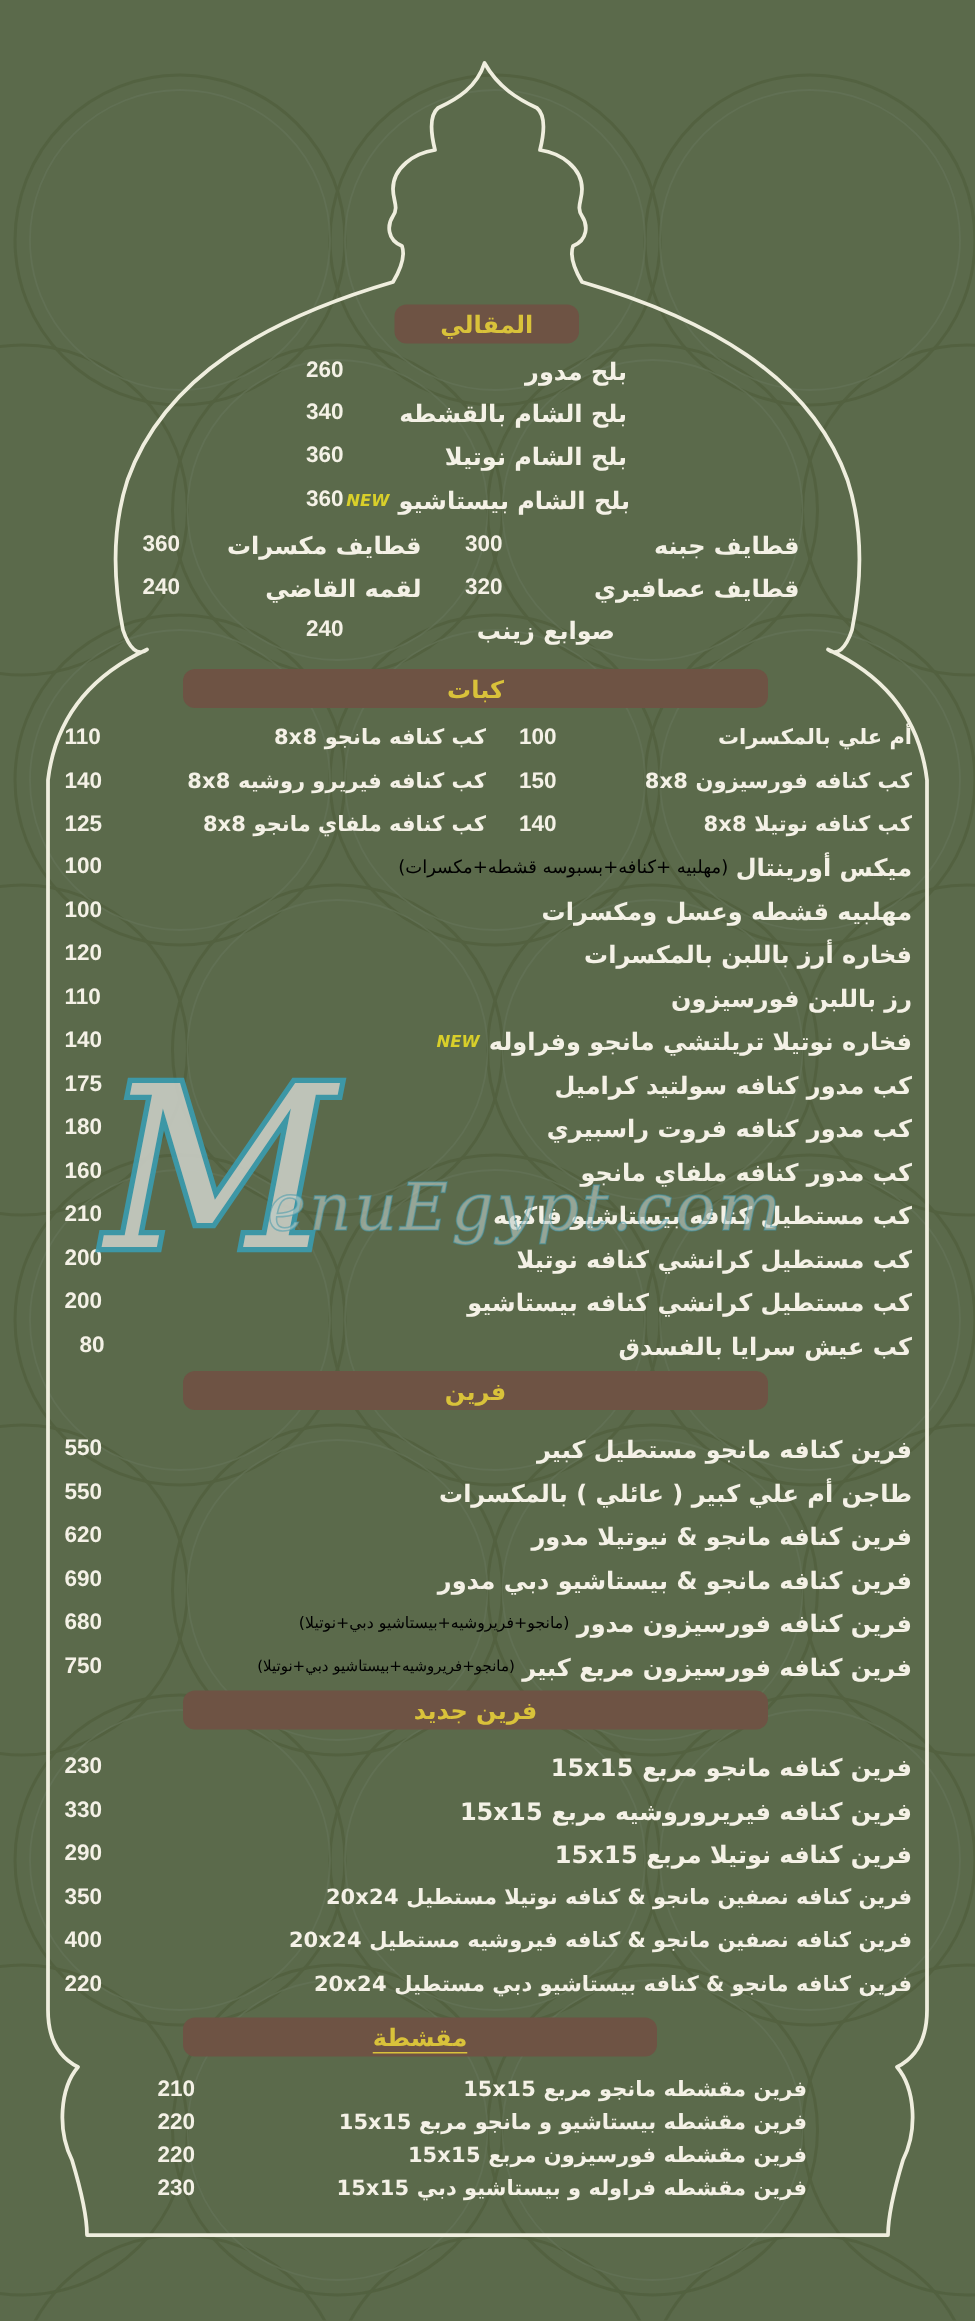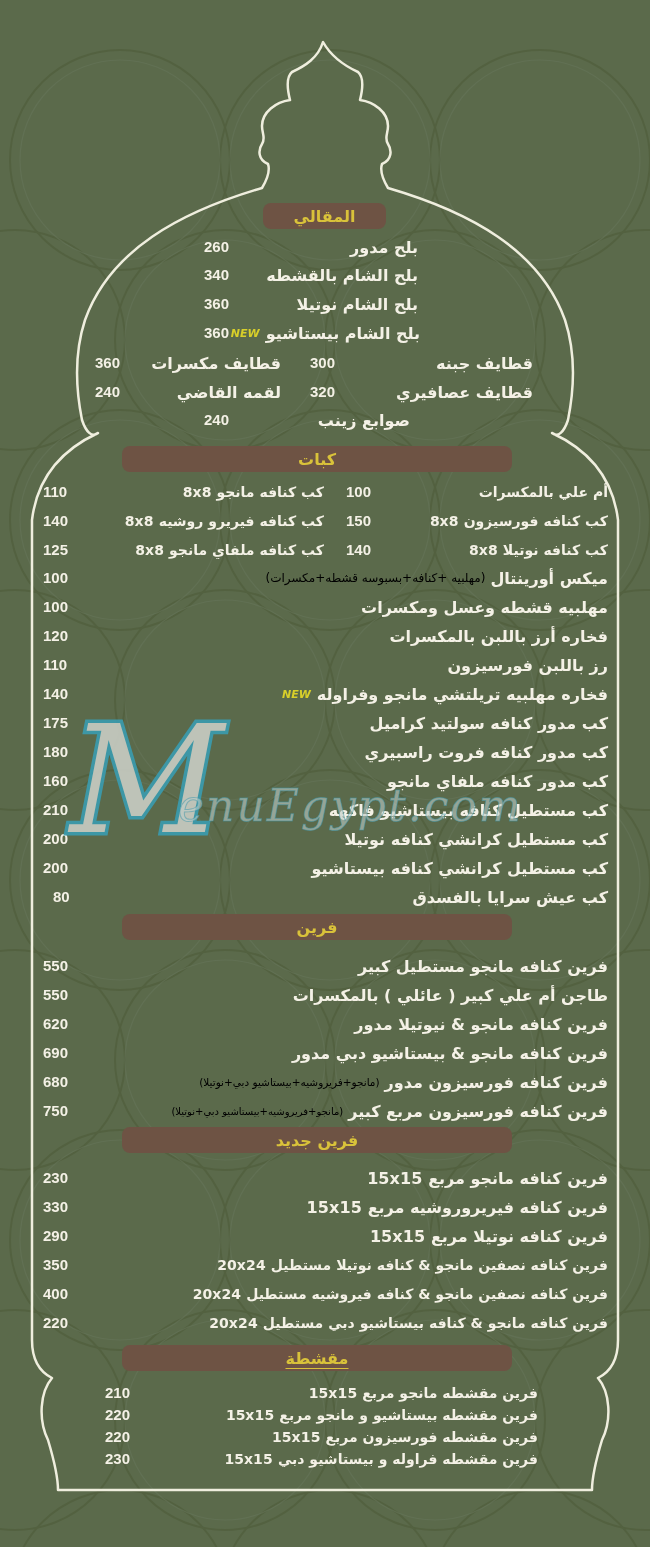--- a/index.html
+++ b/index.html
@@ -248,21 +248,21 @@
     <span class="item-name">فخاره أرز باللبن بالمكسرات</span>
   </div>
   <span class="price" style="left:43px; top:623px;">120</span>
 
   <div class="row" style="right:42px; top:652px;">
     <span class="item-name">رز باللبن فورسيزون</span>
   </div>
   <span class="price" style="left:43px; top:652px;">110</span>
 
   <div class="row" style="right:42px; top:681px;">
-    <span class="item-name">فخاره مهلبيه تريلتشي مانجو وفراوله</span>
+    <span class="item-name">فخاره نوتيلا تريلتشي مانجو وفراوله</span>
     <span class="new-badge">NEW</span>
   </div>
   <span class="price" style="left:43px; top:681px;">140</span>
 
   <div class="row" style="right:42px; top:710px;">
     <span class="item-name">كب مدور كنافه سولتيد كراميل</span>
   </div>
   <span class="price" style="left:43px; top:710px;">175</span>
 
   <div class="row" style="right:42px; top:739px;">
@@ -358,21 +358,21 @@
   <div class="row small" style="right:42px; top:1281px;">
     <span class="item-name">فرين كنافه نصفين مانجو &amp; كنافه فيروشيه مستطيل 20x24</span>
   </div>
   <span class="price" style="left:43px; top:1281px;">400</span>
 
   <div class="row small" style="right:42px; top:1310px;">
     <span class="item-name">فرين كنافه مانجو &amp; كنافه بيستاشيو دبي مستطيل 20x24</span>
   </div>
   <span class="price" style="left:43px; top:1310px;">220</span>
 
-  <div class="section-header underlined" style="left:122px; top:1345px; width:390px;">
+  <div class="section-header underlined" style="left:122px; top:1345px; width:316px;">
     <span>مقشطة</span>
   </div>
 
   <div class="row small" style="right:112px; top:1380px;">
     <span class="item-name">فرين مقشطه مانجو مربع 15x15</span>
   </div>
   <span class="price" style="left:105px; top:1380px;">210</span>
 
   <div class="row small" style="right:112px; top:1402px;">
     <span class="item-name">فرين مقشطه بيستاشيو و مانجو مربع 15x15</span>

